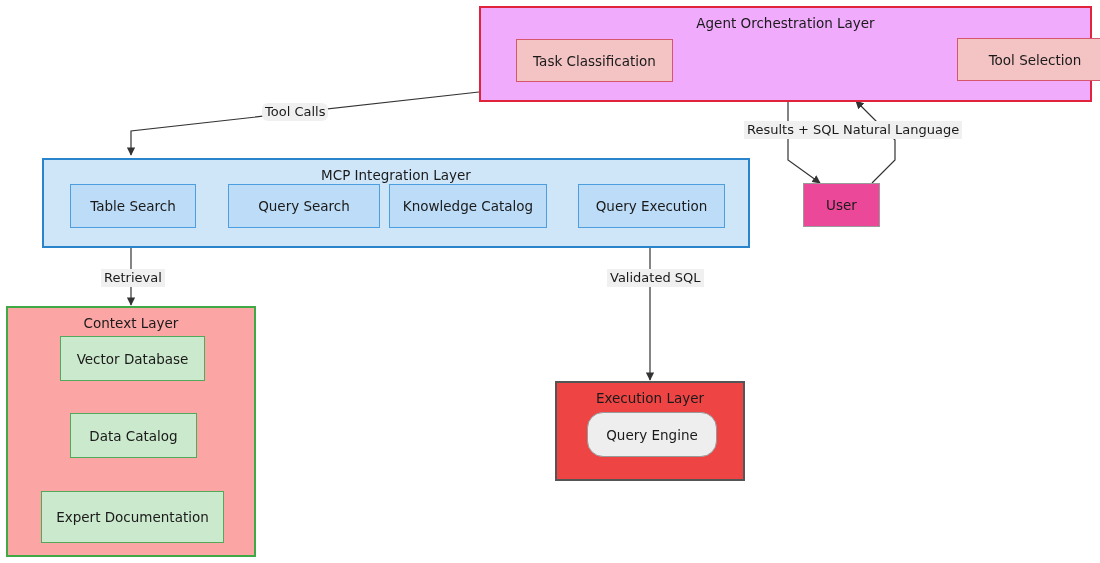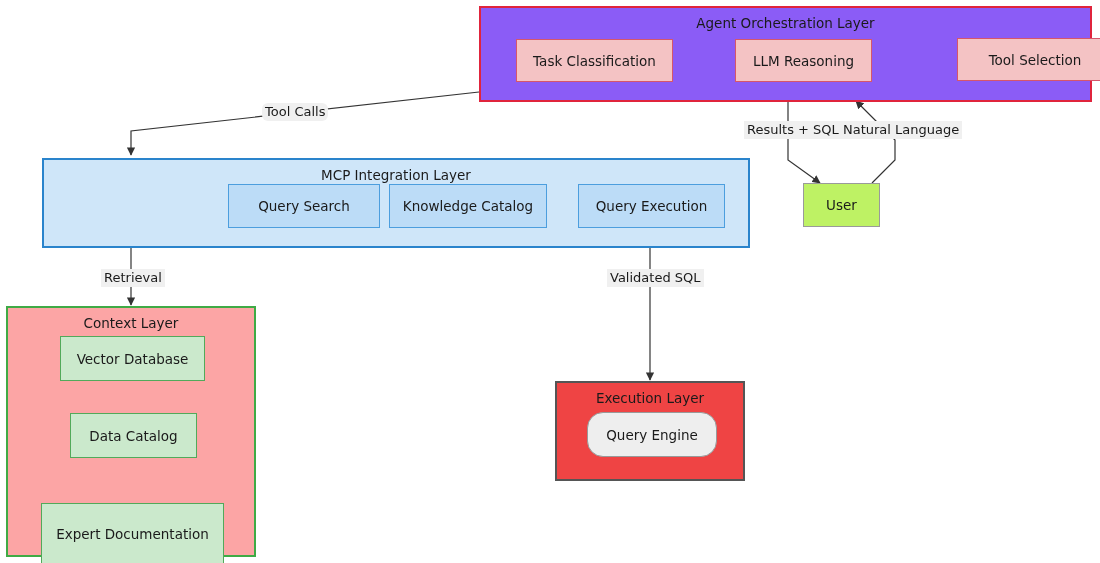--- a/index.html
+++ b/index.html
@@ -41,21 +41,21 @@
     display: flex;
     align-items: center;
     justify-content: center;
     font-size: 13.5px;
     color: #1a1a1a;
     text-align: right;
     white-space: nowrap;
   }
   
   .layer-agent {
-    background: #8b5cf6;
+    background: #f0abfc;
     border-color: #e0243c;
   }
   .node-agent {
     background: #f4c3c4;
     border-color: #d6566b;
   }
   
   .layer-mcp {
     background: #cfe6f9;
     border-color: #2a84cc;
@@ -77,21 +77,21 @@
   .layer-exec {
     background: #ef4444;
     border-color: #555555;
   }
   .node-exec {
     background: #eeeeee;
     border-color: #999999;
   }
   
   .node-plain {
-    background: #bef264;
+    background: #ec4899;
     border-color: #9a9a9a;
   }
   
   #edges {
     position: absolute;
     left: 0;
     top: 0;
     width: 1100px;
     height: 563px;
     pointer-events: none;
@@ -141,50 +141,50 @@
 
   <div class="edge-label" style="left:101px; top:269px;">Retrieval</div>
 
   <div class="edge-label" style="left:607px; top:269px;">Validated SQL</div>
 
   <div class="layer layer-agent" style="left:479px; top:6px; width:613px; height:96px;">
     <div class="layer-title">Agent Orchestration Layer</div>
     <div class="node node-agent" style="left:35px; top:31px; width:157px; height:43px;">
       <span>Task Classification</span>
     </div>
-    <div class="node node-agent" style="left:254px; top:31px; width:137px; height:43px;">
-      <span>LLM Reasoning</span>
-    </div>
     <div class="node node-agent" style="left:452px; top:30px; width:156px; height:43px;margin-left:24px;">
       <span>Tool Selection</span>
     </div>
   </div>
 
   <div class="layer layer-mcp" style="left:42px; top:158px; width:708px; height:90px;">
     <div class="layer-title">MCP Integration Layer</div>
+    <div class="node node-mcp" style="left:26px; top:24px; width:126px; height:44px;">
+      <span>Table Search</span>
+    </div>
     <div class="node node-mcp" style="left:184px; top:24px; width:152px; height:44px;">
       <span>Query Search</span>
     </div>
     <div class="node node-mcp" style="left:345px; top:24px; width:158px; height:44px;">
       <span>Knowledge Catalog</span>
     </div>
     <div class="node node-mcp" style="left:534px; top:24px; width:147px; height:44px;">
       <span>Query Execution</span>
     </div>
   </div>
 
   <div class="layer layer-context" style="left:6px; top:306px; width:250px; height:251px;">
     <div class="layer-title">Context Layer</div>
     <div class="node node-context" style="left:52px; top:28px; width:145px; height:45px;">
       <span>Vector Database</span>
     </div>
     <div class="node node-context" style="left:62px; top:105px; width:127px; height:45px;">
       <span>Data Catalog</span>
     </div>
-    <div class="node node-context" style="left:33px; top:183px; width:183px; height:61px;margin-top:12px;">
+    <div class="node node-context" style="left:33px; top:183px; width:183px; height:52px;">
       <span>Expert Documentation</span>
     </div>
   </div>
 
   <div class="layer layer-exec" style="left:555px; top:381px; width:190px; height:100px;">
     <div class="layer-title">Execution Layer</div>
     <div class="node node-exec" style="left:30px; top:29px; width:130px; height:45px;border-radius:16px;">
       <span>Query Engine</span>
     </div>
   </div>

